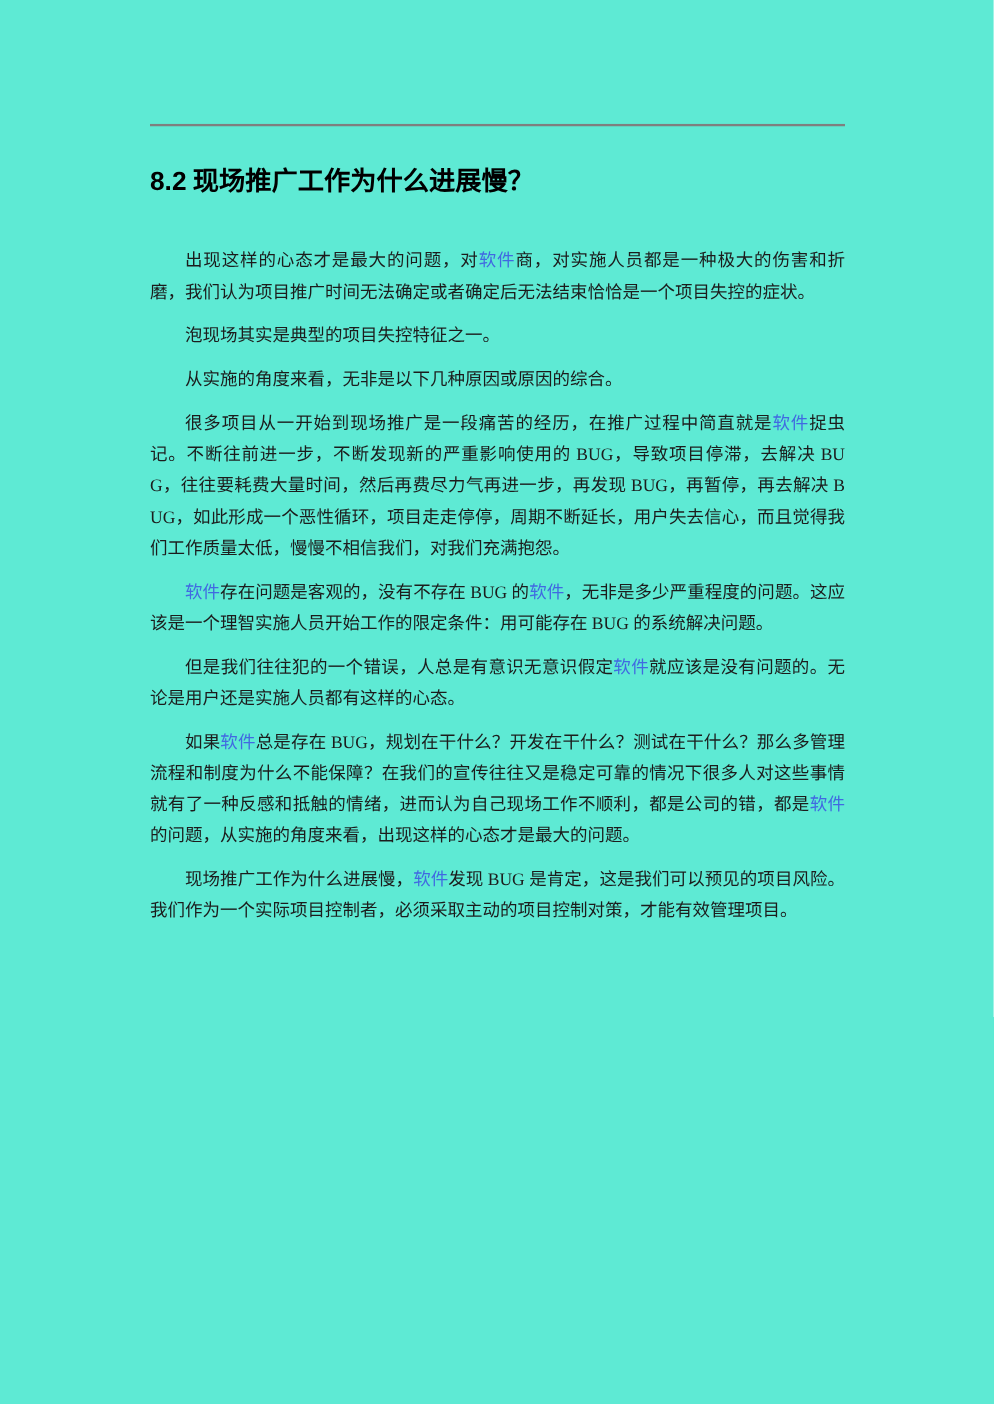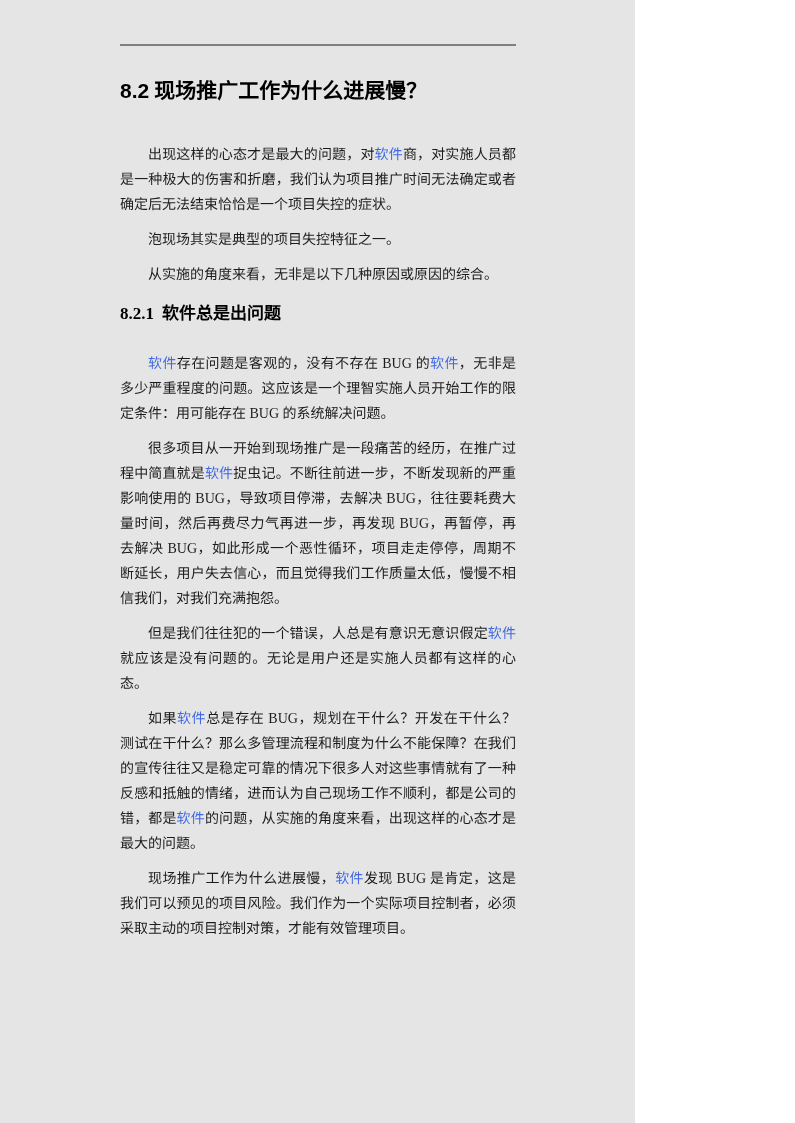--- a/index.html
+++ b/index.html
@@ -2,25 +2,25 @@
 <html lang="zh-CN" style="--link-color: #4169e1; --rule-color: #7f7f7f; --text-color: #1c1c1c;"><head>
 <meta charset="utf-8">
 <style>
   html, body {
     margin: 0;
     padding: 0;
     background: #ffffff;
   }
   .page {
     position: relative;
-    width: 635px;
+    width: 795px;
     height: 1123px;
-    background: #e5e5e5;
+    background: #5eead4;
     box-sizing: border-box;
-    padding: 44px 119px 0 120px;
+    padding: 99px 119px 0 120px;
     font-family: "Liberation Serif", "DejaVu Serif", serif;
     color: var(--text-color, #1c1c1c);
     overflow: hidden;
   }
   .content {
     height: 910px;           
     overflow: hidden;
   }
   .rule {
     height: 2px;
@@ -70,25 +70,24 @@
 
 
 
     <p class="para"><span>出现这样的心态才是最大的问题，对</span><a class="kw">软件</a><span>商，对实施人员都是一种极大的伤害和折磨，我们认为项目推广时间无法确定或者确定后无法结束恰恰是一个项目失控的症状。</span></p>
 
     <p class="para"><span>泡现场其实是典型的项目失控特征之一。</span></p>
 
 
     <p class="para"><span>从实施的角度来看，无非是以下几种原因或原因的综合。</span></p>
 
-    <h2 class="sub-heading"><span class="num">8.2.1</span><span>软件总是出问题</span></h2>
+
+    <p class="para"><span>很多项目从一开始到现场推广是一段痛苦的经历，在推广过程中简直就是</span><a class="kw">软件</a><span>捉虫记。不断往前进一步，不断发现新的严重影响使用的 BUG，导致项目停滞，去解决 BUG，往往要耗费大量时间，然后再费尽力气再进一步，再发现 BUG，再暂停，再去解决 BUG，如此形成一个恶性循环，项目走走停停，周期不断延长，用户失去信心，而且觉得我们工作质量太低，慢慢不相信我们，对我们充满抱怨。</span></p>
 
     <p class="para"><a class="kw">软件</a><span>存在问题是客观的，没有不存在 BUG 的</span><a class="kw">软件</a><span>，无非是多少严重程度的问题。这应该是一个理智实施人员开始工作的限定条件：用可能存在 BUG 的系统解决问题。</span></p>
-
-    <p class="para"><span>很多项目从一开始到现场推广是一段痛苦的经历，在推广过程中简直就是</span><a class="kw">软件</a><span>捉虫记。不断往前进一步，不断发现新的严重影响使用的 BUG，导致项目停滞，去解决 BUG，往往要耗费大量时间，然后再费尽力气再进一步，再发现 BUG，再暂停，再去解决 BUG，如此形成一个恶性循环，项目走走停停，周期不断延长，用户失去信心，而且觉得我们工作质量太低，慢慢不相信我们，对我们充满抱怨。</span></p>
 
     <p class="para"><span>但是我们往往犯的一个错误，人总是有意识无意识假定</span><a class="kw">软件</a><span>就应该是没有问题的。无论是用户还是实施人员都有这样的心态。</span></p>
 
     <p class="para"><span>如果</span><a class="kw">软件</a><span>总是存在 BUG，规划在干什么？开发在干什么？测试在干什么？那么多管理流程和制度为什么不能保障？在我们的宣传往往又是稳定可靠的情况下很多人对这些事情就有了一种反感和抵触的情绪，进而认为自己现场工作不顺利，都是公司的错，都是</span><a class="kw">软件</a><span>的问题，从实施的角度来看，出现这样的心态才是最大的问题。</span></p>
 
     <p class="para"><span>现场推广工作为什么进展慢，</span><a class="kw">软件</a><span>发现 BUG 是肯定，这是我们可以预见的项目风险。我们作为一个实际项目控制者，必须采取主动的项目控制对策，才能有效管理项目。</span></p>
 
   </div>
 </div>
 

